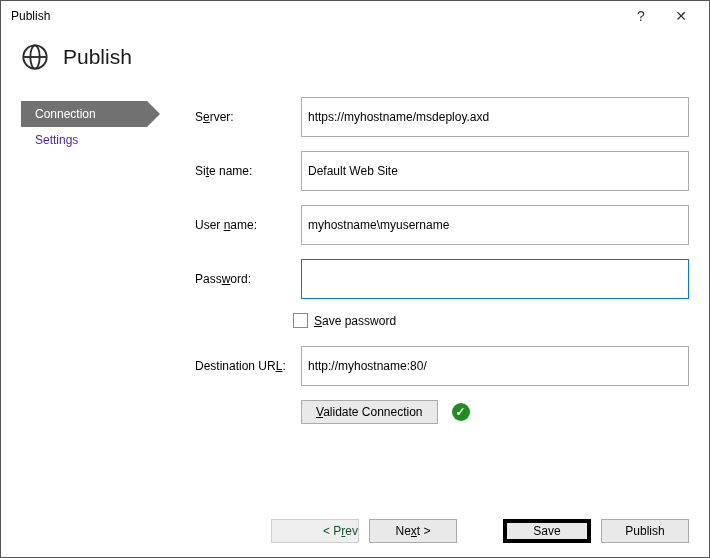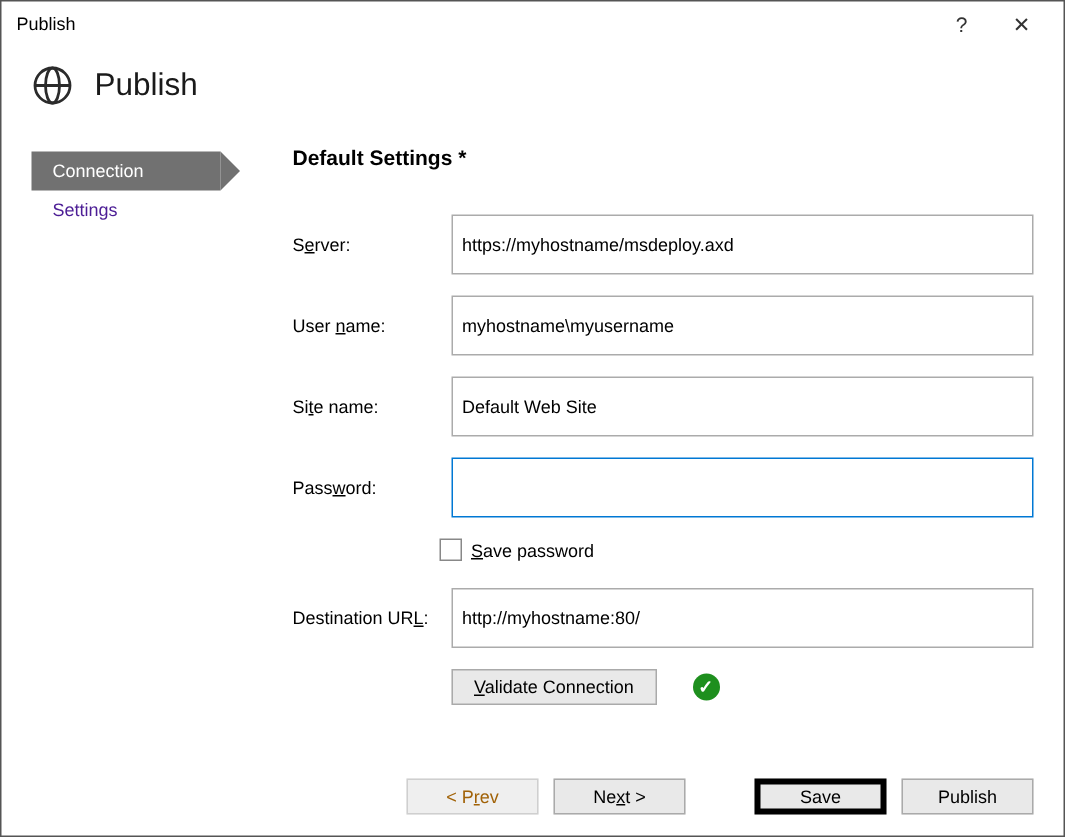--- a/index.html
+++ b/index.html
@@ -106,36 +106,37 @@
   }
   .checkbox {
     width: 15px; height: 15px;
     border: 1px solid #888;
     background: #fff;
   }
   .validate-row {
     display: flex;
     align-items: center;
     margin-left: 106px;
-    gap: 24px;
+    gap: 14px;
     margin-top: 4px;
   }
   .btn {
     height: 24px;
     padding: 0 14px;
     background: #e9e9e9;
     border: 1px solid #aaa;
     font-family: inherit;
     font-size: 12px;
     cursor: pointer;
   }
   .btn.disabled {
-    color: #a16207;
+    color: #14532d;
     background: #efefef;
     border-color: #cfcfcf;
+    text-align: right;
   }
   .btn.primary {
     border: 4px solid #000000;
     margin-left: 36px;
   }
   .check-mark {
     width: 18px; height: 18px;
     border-radius: 50%;
     background: #1e8f1e;
     color: #fff;
@@ -176,35 +177,34 @@
   <div class="sidebar">
     <div class="sidebar-item active">
       <span>Connection</span>
     </div>
     <div class="sidebar-item">
       <span>Settings</span>
     </div>
   </div>
 
   <div class="main">
-    <div class="section-title">Default Settings *</div>
 
     <div class="form-row">
       <div class="form-label">S<span class="underline">e</span>rver:</div>
       <input class="form-input" value="https://myhostname/msdeploy.axd" style="">
     </div>
 
     <div class="form-row">
+      <div class="form-label">Si<span class="underline">t</span>e name:</div>
+      <input class="form-input" value="Default Web Site" style="">
+    </div>
+
+    <div class="form-row">
       <div class="form-label">User <span class="underline">n</span>ame:</div>
       <input class="form-input" value="myhostname\myusername" style="">
-    </div>
-
-    <div class="form-row">
-      <div class="form-label">Si<span class="underline">t</span>e name:</div>
-      <input class="form-input" value="Default Web Site" style="">
     </div>
 
     <div class="form-row">
       <div class="form-label">Pass<span class="underline">w</span>ord:</div>
       <input type="password" class="form-input focused" value="" style="">
     </div>
 
     <div class="checkbox-row">
       <div class="checkbox"></div>
       <span><span class="underline">S</span>ave password</span>

